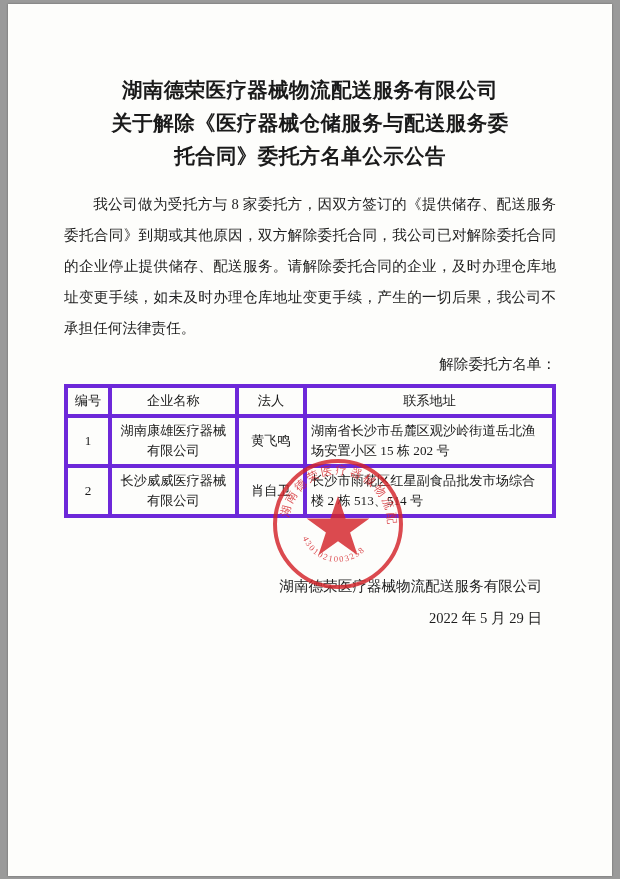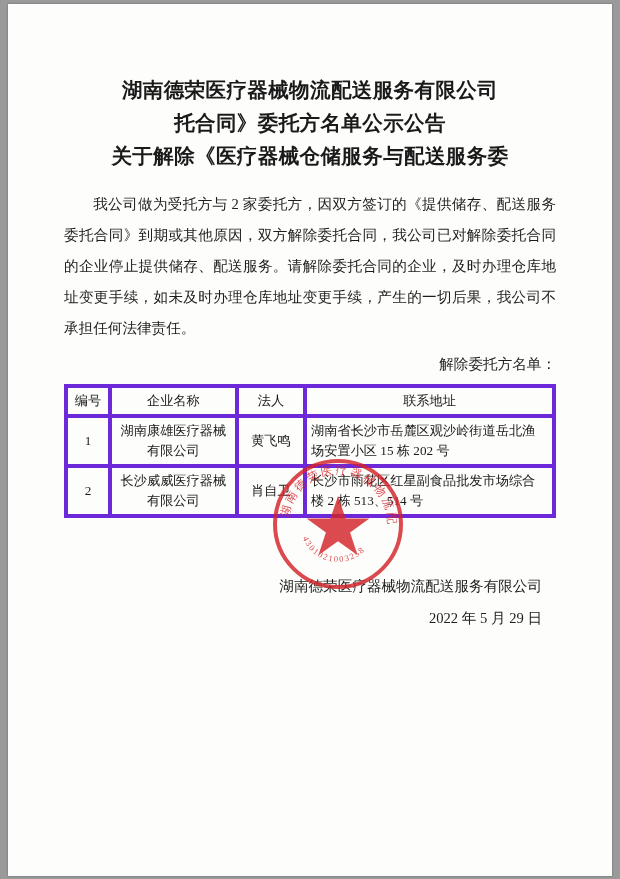--- a/index.html
+++ b/index.html
@@ -111,26 +111,26 @@
   .stamp svg { display: block; }
 </style>
 </head>
 <body>
 
 <div class="page">
   <div class="page-inner">
 
     <div class="doc-title">
       <span class="line l1">湖南德荣医疗器械物流配送服务有限公司</span>
+      <span class="line l2">关于解除《医疗器械仓储服务与配送服务委</span>
       <span class="line l3">托合同》委托方名单公示公告</span>
-      <span class="line l2">关于解除《医疗器械仓储服务与配送服务委</span>
     </div>
 
     <div class="body-text">
-      <p>我公司做为受托方与 2 家委托方，因双方签订的《提供储存、配送服务委托合同》到期或其他原因，双方解除委托合同，我公司已对解除委托合同的企业停止提供储存、配送服务。请解除委托合同的企业，及时办理仓库地址变更手续，如未及时办理仓库地址变更手续，产生的一切后果，我公司不承担任何法律责任。</p>
+      <p>我公司做为受托方与 8 家委托方，因双方签订的《提供储存、配送服务委托合同》到期或其他原因，双方解除委托合同，我公司已对解除委托合同的企业停止提供储存、配送服务。请解除委托合同的企业，及时办理仓库地址变更手续，如未及时办理仓库地址变更手续，产生的一切后果，我公司不承担任何法律责任。</p>
     </div>
 
     <div class="list-lead">解除委托方名单：</div>
 
     <table class="party-table">
       <thead>
         <tr>
           <th class="col-no">编号</th>
           <th class="col-name">企业名称</th>
           <th class="col-rep">法人</th>

